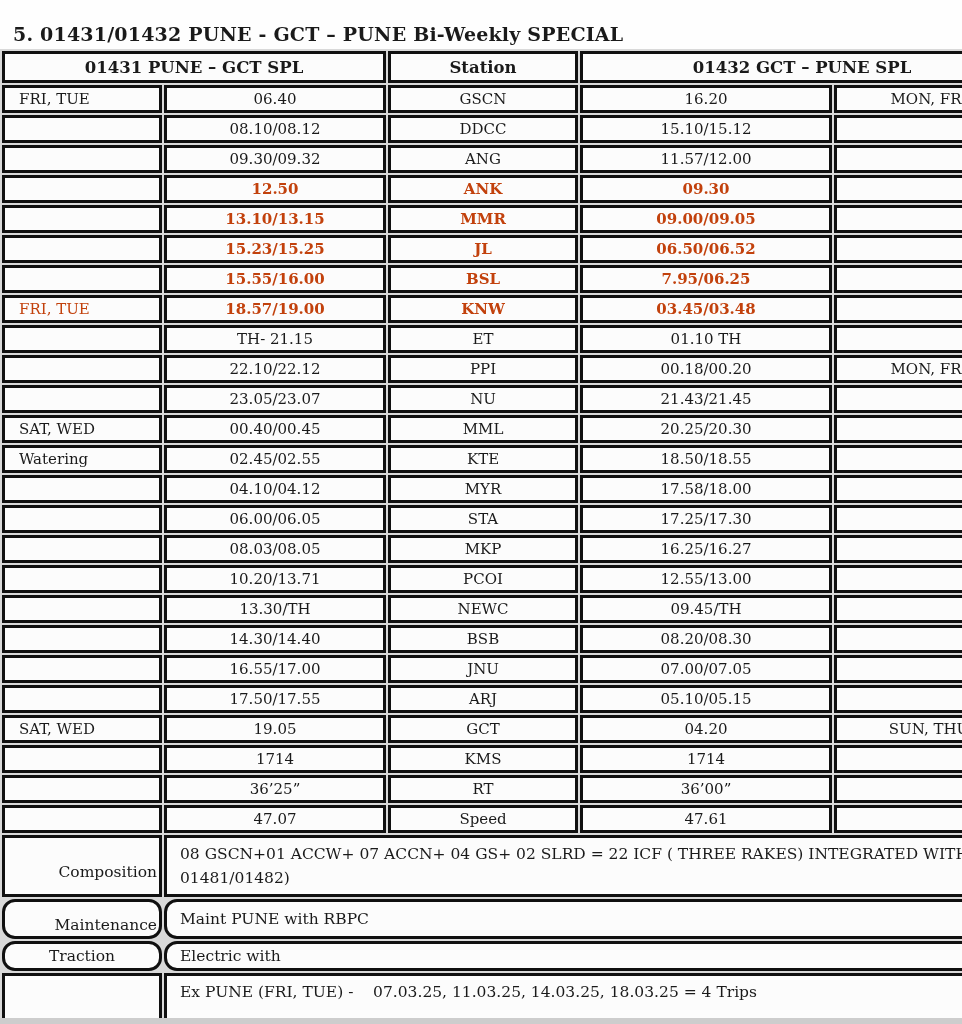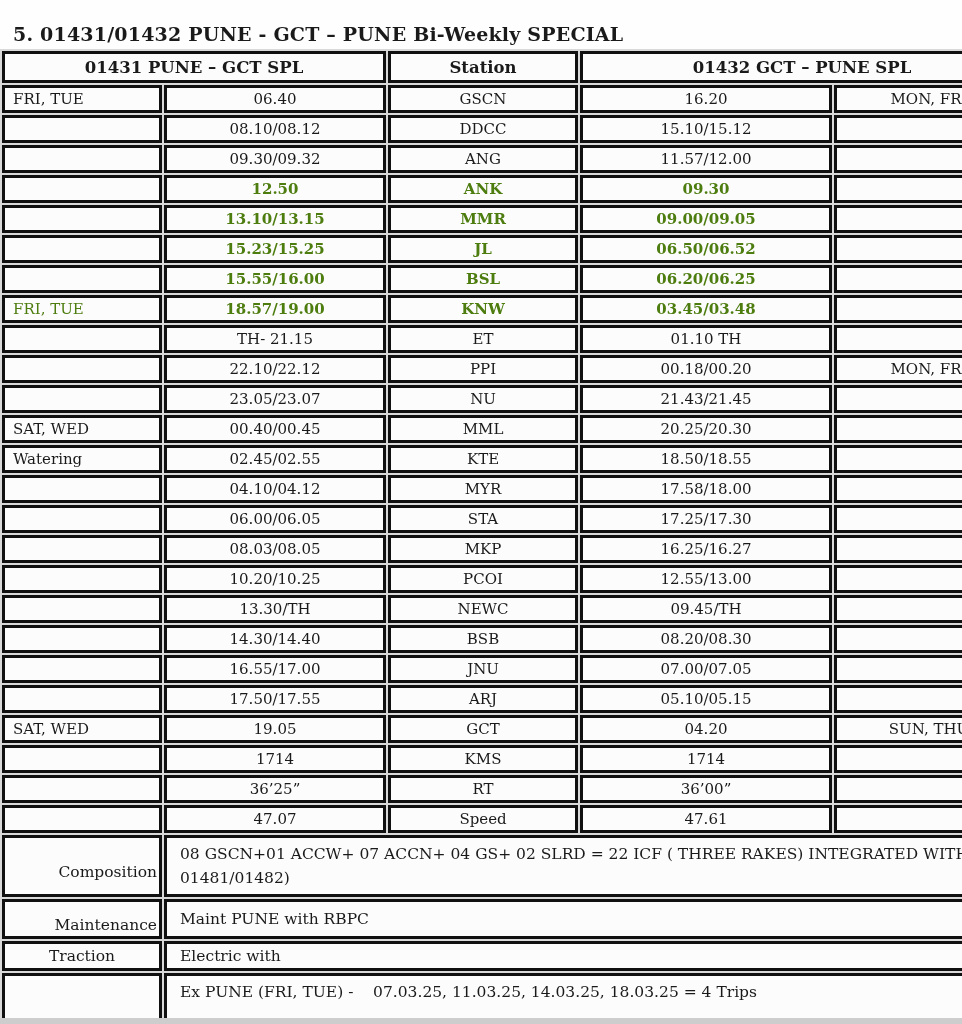--- a/index.html
+++ b/index.html
@@ -31,34 +31,34 @@
     overflow: hidden;
     vertical-align: middle;
   }
   tr.hdr th {
     height: 32px;
     font-size: 16.5px;
     font-weight: bold;
     text-align: center;
   }
   tr.datarow td { height: 28px; font-size: 15px; }
-  td.day-l { text-align: left; padding-left: 8px; }
+  td.day-l { text-align: left; padding-left: 14px; }
   td.time, td.stn, td.day-r { text-align: center; }
   tr.red td.time, tr.red td.stn, td.redcell {
-    color: #4d7c0f;
+    color: #c2410c;
     font-weight: bold;
   }
   tr.frow td { font-size: 15.5px; }
   td.flabel { text-align: right; padding: 14px 2px 2px 4px; vertical-align: top; }
   td.flabel.center { text-align: center; vertical-align: middle; padding: 0; margin-left: 47px; }
   td.fvalue { text-align: left; padding: 4px 4px 4px 13px; vertical-align: top; }
   td.fvalue .line { white-space: pre-wrap; line-height: 24px; }
   td.fvalue .nowrap { white-space: pre; }
   td.fvalue .gap { height: 28px; }
-  tr.frow.single td { height: 30px; }
+  tr.frow.single td { height: 30px; border-radius: 13px; }
   tr.frow.single td.fvalue { vertical-align: middle; padding-top: 0; padding-bottom: 0; }
   .bottom-strip {
     position: fixed;
     left: 0; bottom: 0;
     width: 962px; height: 6px;
     background: #cdcdcd;
   }
 </style>
 </head>
 <body>
@@ -126,21 +126,21 @@
     <td class="time">15.23/15.25</td>
     <td class="stn">JL</td>
     <td class="time">06.50/06.52</td>
     <td class="day-r"></td>
   </tr>
 
   <tr class="datarow red">
     <td class="day-l"></td>
     <td class="time">15.55/16.00</td>
     <td class="stn">BSL</td>
-    <td class="time">06.20/06.25</td>
+    <td class="time">7.95/06.25</td>
     <td class="day-r"></td>
   </tr>
 
   <tr class="datarow red">
     <td class="day-l redcell">FRI, TUE</td>
     <td class="time">18.57/19.00</td>
     <td class="stn">KNW</td>
     <td class="time">03.45/03.48</td>
     <td class="day-r"></td>
   </tr>
@@ -204,21 +204,21 @@
   <tr class="datarow">
     <td class="day-l"></td>
     <td class="time">08.03/08.05</td>
     <td class="stn">MKP</td>
     <td class="time">16.25/16.27</td>
     <td class="day-r"></td>
   </tr>
 
   <tr class="datarow">
     <td class="day-l"></td>
-    <td class="time">10.20/10.25</td>
+    <td class="time">10.20/13.71</td>
     <td class="stn">PCOI</td>
     <td class="time">12.55/13.00</td>
     <td class="day-r"></td>
   </tr>
 
   <tr class="datarow">
     <td class="day-l"></td>
     <td class="time">13.30/TH</td>
     <td class="stn">NEWC</td>
     <td class="time">09.45/TH</td>

